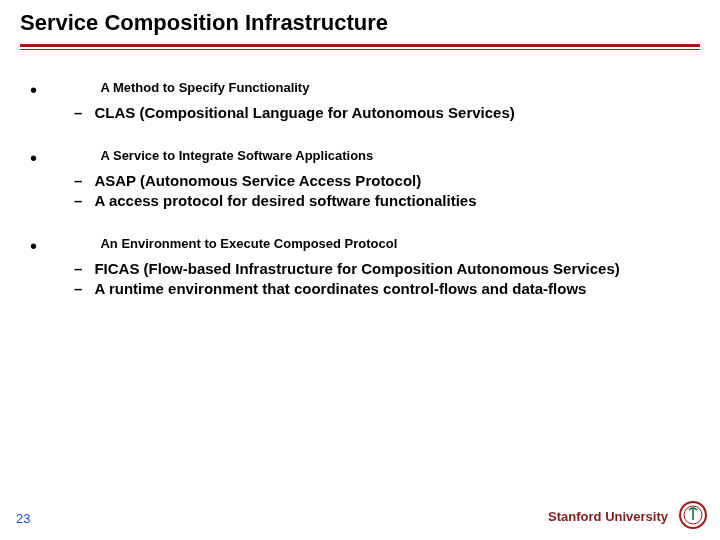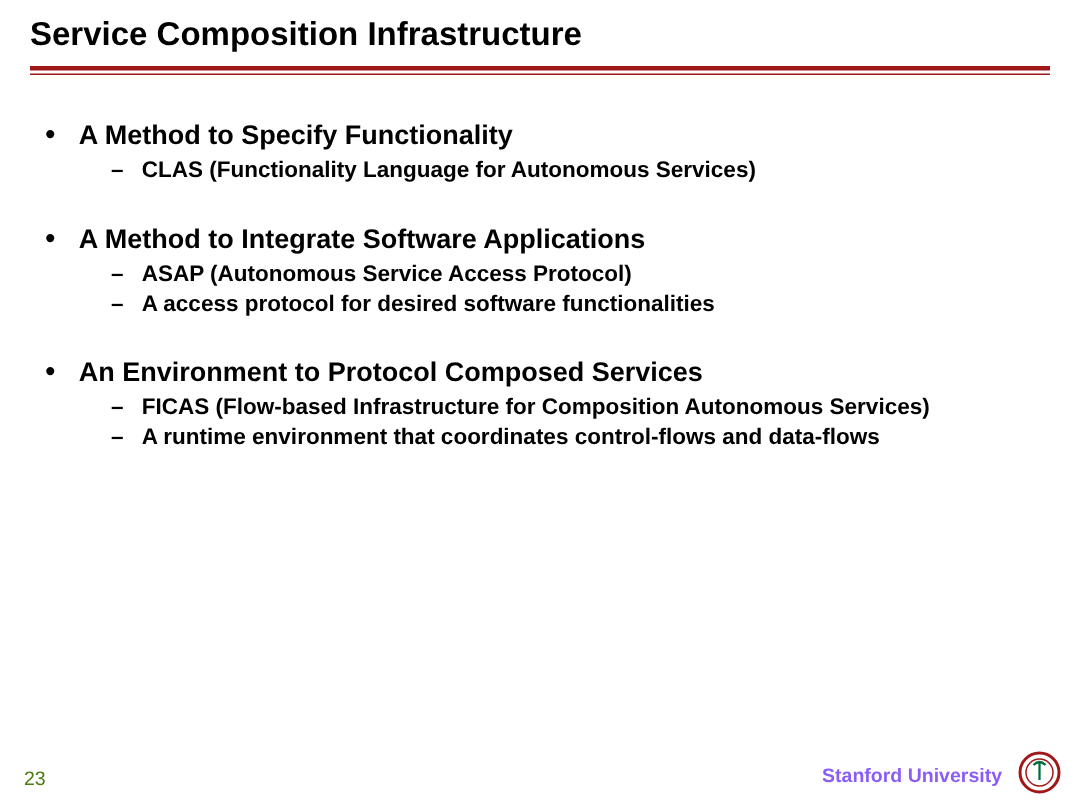--- a/index.html
+++ b/index.html
@@ -40,23 +40,24 @@
   }
   .top-item .bullet {
     display: inline-block;
     width: 18px;
     font-size: 20px;
     line-height: 20px;
     vertical-align: top;
   }
   .top-item .txt {
     display: inline-block;
-    font-size: 18px;
+    font-size: 13px;
     font-weight: bold;
     vertical-align: top;
+    margin-left: 48px;
   }
   .sub-list {
     margin: 4px 0 26px 44px;
   }
   .sub-item {
     margin: 2px 0;
     max-width: 600px;
   }
   .sub-item .dash {
     display: inline-block;
@@ -76,29 +77,29 @@
     left: 0;
     bottom: 10px;
     width: 720px;
     height: 30px;
   }
   .page-num {
     position: absolute;
     left: 16px;
     bottom: 4px;
     font-size: 13px;
-    color: #4d7c0f;
+    color: #1d4ed8;
   }
   .univ {
     position: absolute;
     right: 52px;
     bottom: 6px;
     font-size: 13px;
     font-weight: bold;
-    color: #8b5cf6;
+    color: #7f1d1d;
   }
   .seal {
     position: absolute;
     right: 12px;
     bottom: 0;
     width: 30px;
     height: 30px;
   }
   .seal svg { width: 30px; height: 30px; }
 </style>
@@ -113,42 +114,42 @@
 
   <div class="content">
 
     <div class="top-item">
       <span class="bullet">•</span>
       <span class="txt">A Method to Specify Functionality</span>
     </div>
     <div class="sub-list">
       <div class="sub-item">
         <span class="dash">–</span>
-        <span class="txt">CLAS (Functionality Language for Autonomous Services)</span>
+        <span class="txt">CLAS (Compositional Language for Autonomous Services)</span>
       </div>
     </div>
 
     <div class="top-item">
       <span class="bullet">•</span>
-      <span class="txt">A Method to Integrate Software Applications</span>
+      <span class="txt">A Service to Integrate Software Applications</span>
     </div>
     <div class="sub-list">
       <div class="sub-item">
         <span class="dash">–</span>
         <span class="txt">ASAP (Autonomous Service Access Protocol)</span>
       </div>
       <div class="sub-item">
         <span class="dash">–</span>
         <span class="txt">A access protocol for desired software functionalities</span>
       </div>
     </div>
 
     <div class="top-item">
       <span class="bullet">•</span>
-      <span class="txt">An Environment to Protocol Composed Services</span>
+      <span class="txt">An Environment to Execute Composed Protocol</span>
     </div>
     <div class="sub-list">
       <div class="sub-item">
         <span class="dash">–</span>
         <span class="txt">FICAS (Flow-based Infrastructure for Composition Autonomous Services)</span>
       </div>
       <div class="sub-item">
         <span class="dash">–</span>
         <span class="txt">A runtime environment that coordinates control-flows and data-flows</span>
       </div>

